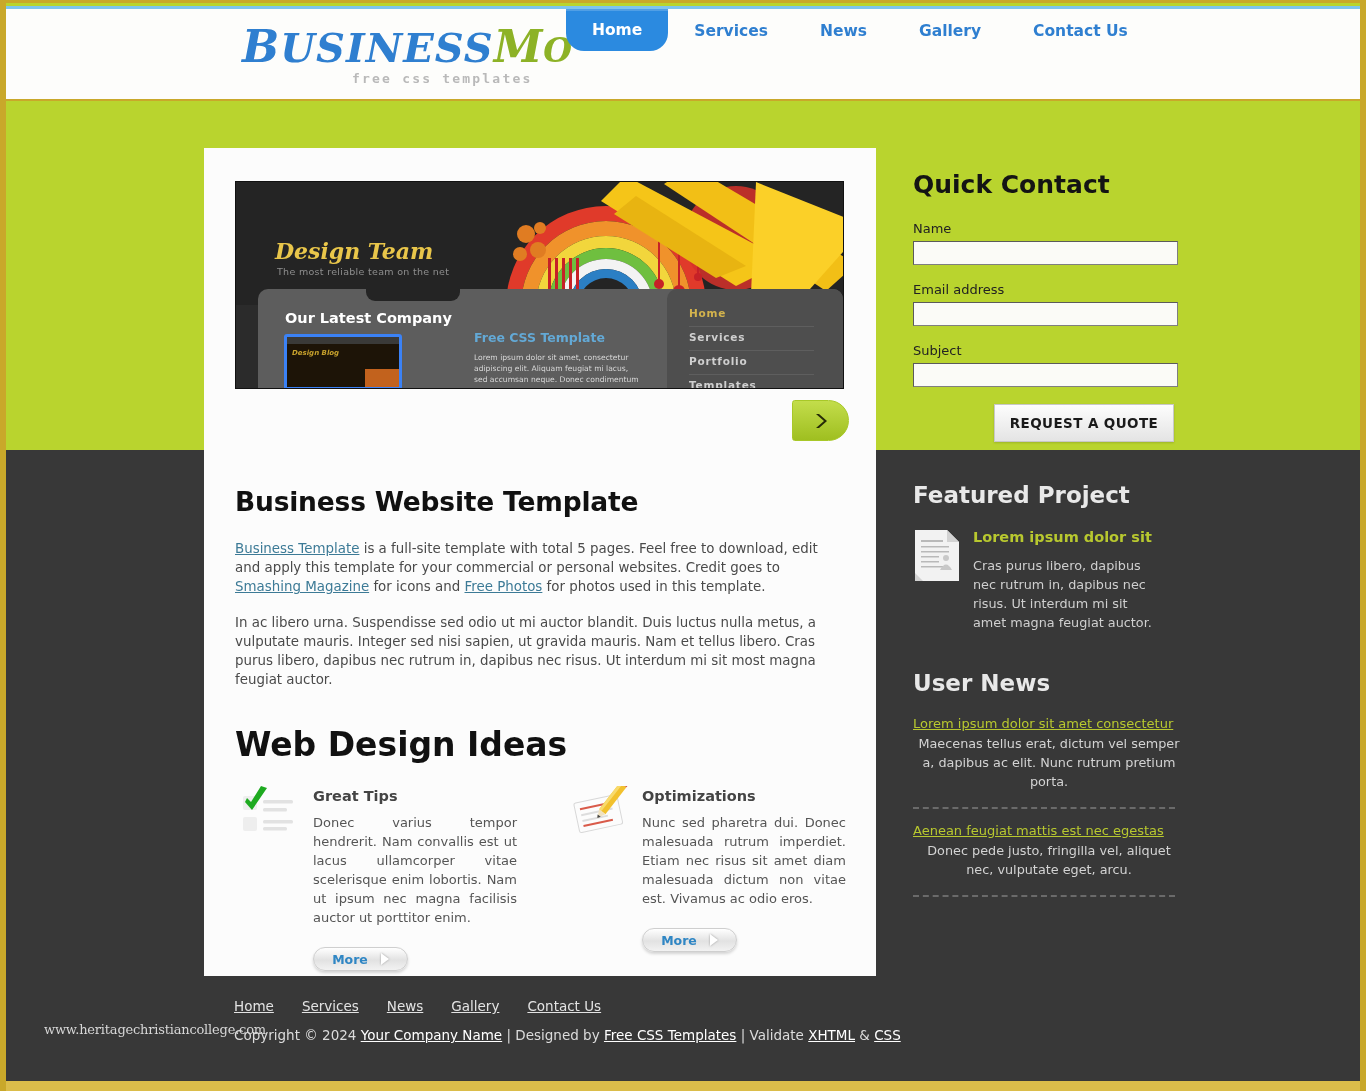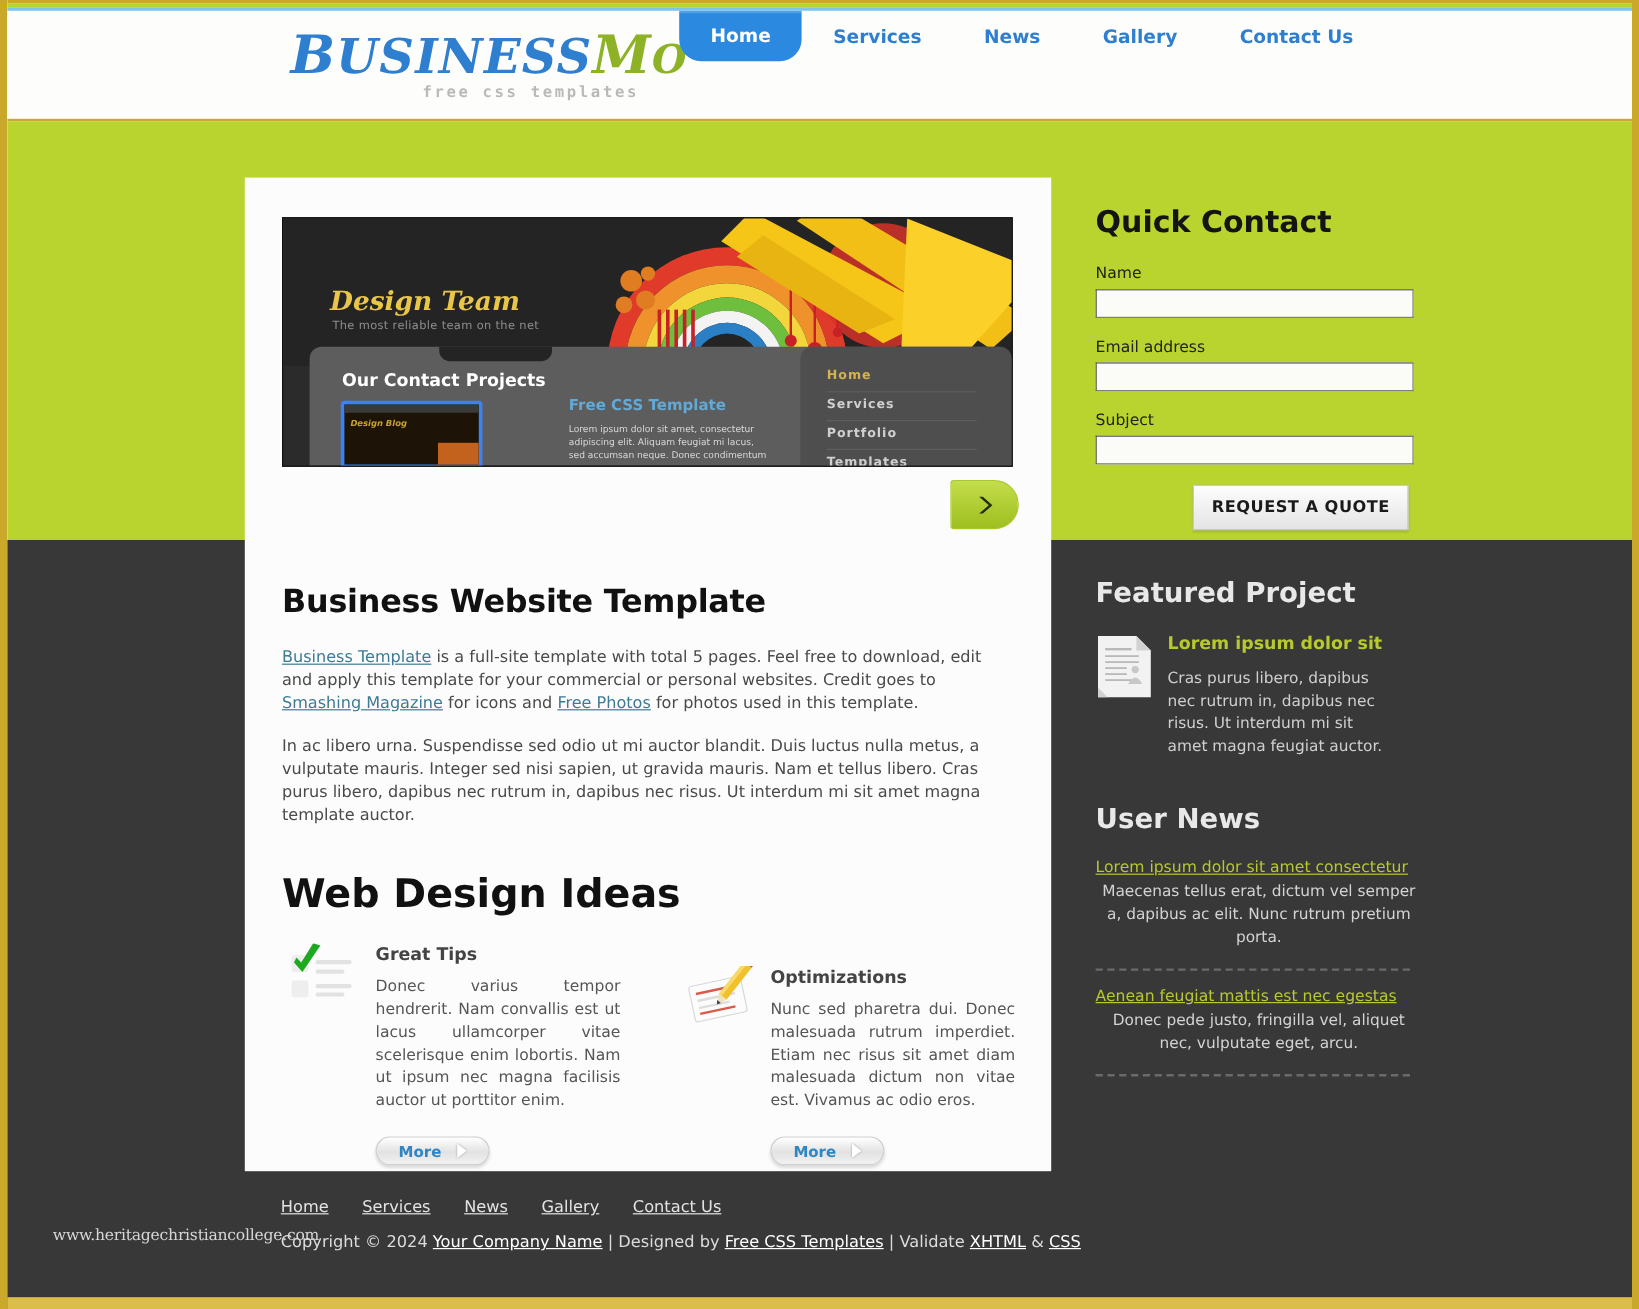--- a/index.html
+++ b/index.html
@@ -184,21 +184,21 @@
     font-size: 26.5px; font-weight: bold; color:#111;
     margin: 0 0 22px 0; letter-spacing: -.2px;
   }
   .content p {
     margin: 0 0 17px 0; font-size: 13.4px; line-height: 19px; color:#4a4a4a;
   }
   .content a { color:#3c7a96; }
   h2.sub {
     font-size: 33px; font-weight: bold; color:#111; margin: 36px 0 18px 0;
   }
-  .cols { display:flex; gap: 47px; align-items: flex-end; }
+  .cols { display:flex; gap: 47px; }
   .col { width: 282px; position:relative; }
   .col-inner { padding-left: 78px; }
   .col h3 {
     font-size: 14.5px; font-weight:bold; color:#444; margin: 6px 0 9px 0;
   }
   .col p {
     font-size: 13px; line-height: 19px; color:#555; text-align: justify; margin:0;
   }
   .col-icon { position:absolute; left:6px; top:4px; width:62px; height:52px; }
   .more-btn {
@@ -340,21 +340,21 @@
           <path d="M150 30 L260 100 L230 112 L128 48 Z" fill="#e8b411"></path>
         </g>
       </svg>
 
       <div class="hero-title">Design Team</div>
       <div class="hero-sub">The most reliable team on the net</div>
 
       <div class="hero-panel"></div>
       <div class="hero-panel-notch"></div>
 
-      <div class="hero-proj">Our Contact Projects</div>
+      <div class="hero-proj">Our Latest Company</div>
 
       <div class="hero-thumb">
         <div class="hero-thumb-bar"></div>
         <div class="hero-thumb-txt">Design Blog</div>
         <div class="hero-thumb-orange"></div>
       </div>
 
       <div class="hero-cssttl">Free CSS Template</div>
       <div class="hero-cssbody">Lorem ipsum dolor sit amet, consectetur adipiscing elit. Aliquam feugiat mi lacus, sed accumsan neque. Donec condimentum</div>
 
@@ -372,21 +372,21 @@
       <svg width="16" height="18" viewBox="0 0 16 18">
         <path d="M3 2 L11 9 L3 16 L6 16 L14 9 L6 2 Z" fill="#262b08"></path>
       </svg>
     </div>
 
     <div class="content">
       <h1 class="title">Business Website Template</h1>
 
       <p><a href="#">Business Template</a><span> is a full-site template with total 5 pages. Feel free to download, edit and apply this template for your commercial or personal websites. Credit goes to </span><a href="#">Smashing Magazine</a><span> for icons and </span><a href="#">Free Photos</a><span> for photos used in this template.</span></p>
 
-      <p>In ac libero urna. Suspendisse sed odio ut mi auctor blandit. Duis luctus nulla metus, a vulputate mauris. Integer sed nisi sapien, ut gravida mauris. Nam et tellus libero. Cras purus libero, dapibus nec rutrum in, dapibus nec risus. Ut interdum mi sit amet magna template auctor.</p>
+      <p>In ac libero urna. Suspendisse sed odio ut mi auctor blandit. Duis luctus nulla metus, a vulputate mauris. Integer sed nisi sapien, ut gravida mauris. Nam et tellus libero. Cras purus libero, dapibus nec rutrum in, dapibus nec risus. Ut interdum mi sit most magna feugiat auctor.</p>
 
       <h2 class="sub">Web Design Ideas</h2>
 
       <div class="cols">
 
         <div class="col">
           <svg class="col-icon" viewBox="0 0 62 52">
             <rect x="2" y="10" width="14" height="14" rx="2" fill="#eeeeee"></rect>
             <rect x="2" y="31" width="14" height="14" rx="2" fill="#eeeeee"></rect>
             <rect x="22" y="14" width="30" height="3.5" rx="1.5" fill="#e2e2e2"></rect>

